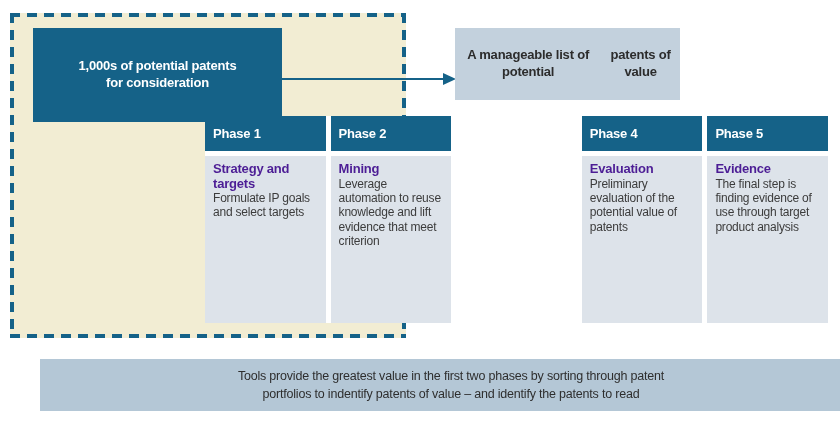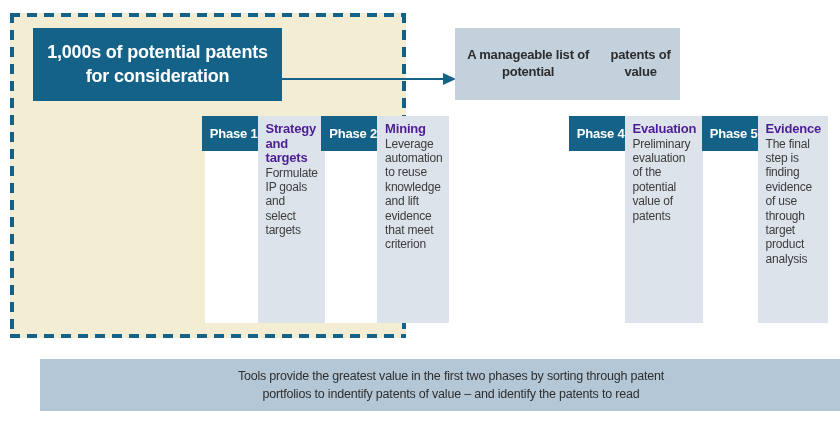--- a/index.html
+++ b/index.html
@@ -29,26 +29,26 @@
     background: repeating-linear-gradient(180deg, #156288 0 10px, transparent 10px 17px); }
   .dash.top { top: 0; }
   .dash.bottom { bottom: 0; }
   .dash.left { left: 0; }
   .dash.right { right: 0; }
 
   
   .source-box {
     position: absolute;
     left: 33px; top: 28px;
-    width: 249px; height: 73px;
+    width: 249px; height: 94px;
     background: #156288;
     color: #ffffff;
     display: flex; flex-direction: column;
     align-items: center; justify-content: center;
-    font-size: 18px; font-weight: 700;
+    font-size: 13px; font-weight: 700;
     line-height: 1.3;
     text-align: center;
   }
 
   
   .arrow-line {
     position: absolute;
     left: 282px; top: 78px;
     width: 163px; height: 2px;
     background: #156288;
@@ -80,21 +80,21 @@
   .phase-table {
     position: absolute;
     left: 205px; top: 116px;
     width: 623px; height: 207px;
     background: #ffffff;
     display: flex;
     gap: 5px;
   }
   .phase-col {
     flex: 1 1 0;
-    display: flex; flex-direction: row; justify-content: flex-end;
+    display: flex; flex-direction: column;
   }
   .phase-header {
     height: 35px;
     background: #156288;
     color: #ffffff;
     font-size: 13px; font-weight: 700;
     display: flex; align-items: center;
     padding-left: 8px;
     margin-bottom: 5px;
     flex: 0 0 auto;

